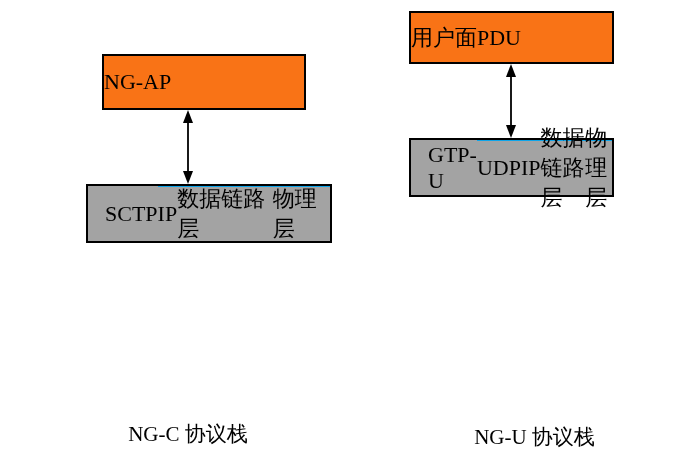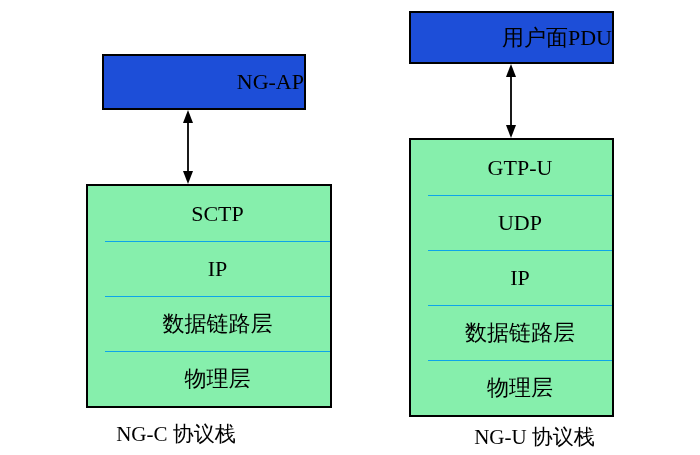--- a/index.html
+++ b/index.html
@@ -14,33 +14,32 @@
     background: #ffffff;
     font-family: "Liberation Serif", "DejaVu Serif", serif;
     color: #000000;
     overflow: hidden;
   }
   .abs { position: absolute; }
 
   .top-box {
     box-sizing: border-box;
     border: 2px solid #000000;
-    background: #1d4ed8;
+    background: #f97316;
     display: flex;
     align-items: center;
-    justify-content: flex-end;
+    justify-content: flex-start;
     font-size: 22px;
   }
 
   .stack {
     box-sizing: border-box;
     border: 2px solid #000000;
-    background: #86efac;
+    background: #a3a3a3;
     display: flex;
-    flex-direction: column;
     padding-left: 17px;
   }
   .stack .layer {
     box-sizing: border-box;
     height: 55px;
     display: flex;
     align-items: center;
     justify-content: center;
     font-size: 22px;
   }
@@ -77,21 +76,21 @@
     </svg>
   </div>
 
   <div class="abs stack" style="left:86px; top:184px; width:246px;">
     <div class="layer">SCTP</div>
     <div class="layer">IP</div>
     <div class="layer">数据链路层</div>
     <div class="layer">物理层</div>
   </div>
 
-  <div class="abs caption" style="left:64px; top:420px; width:224px;text-align:center;">NG-C 协议栈</div>
+  <div class="abs caption" style="left:76px; top:420px; width:224px;text-align:center;">NG-C 协议栈</div>
 
   <div class="abs top-box" style="left:409px; top:11px; width:205px; height:53px;">
     <span>用户面PDU</span>
   </div>
 
   <div class="abs arrow-wrap" style="left:503px; top:64px;">
     <svg width="16" height="74" viewBox="0 0 16 74" aria-hidden="true">
       <line x1="8" y1="6" x2="8" y2="68" stroke="#000000" stroke-width="1.8"></line>
       <polygon points="8,0 13,13 3,13" fill="#000000"></polygon>
       <polygon points="8,74 13,61 3,61" fill="#000000"></polygon>

